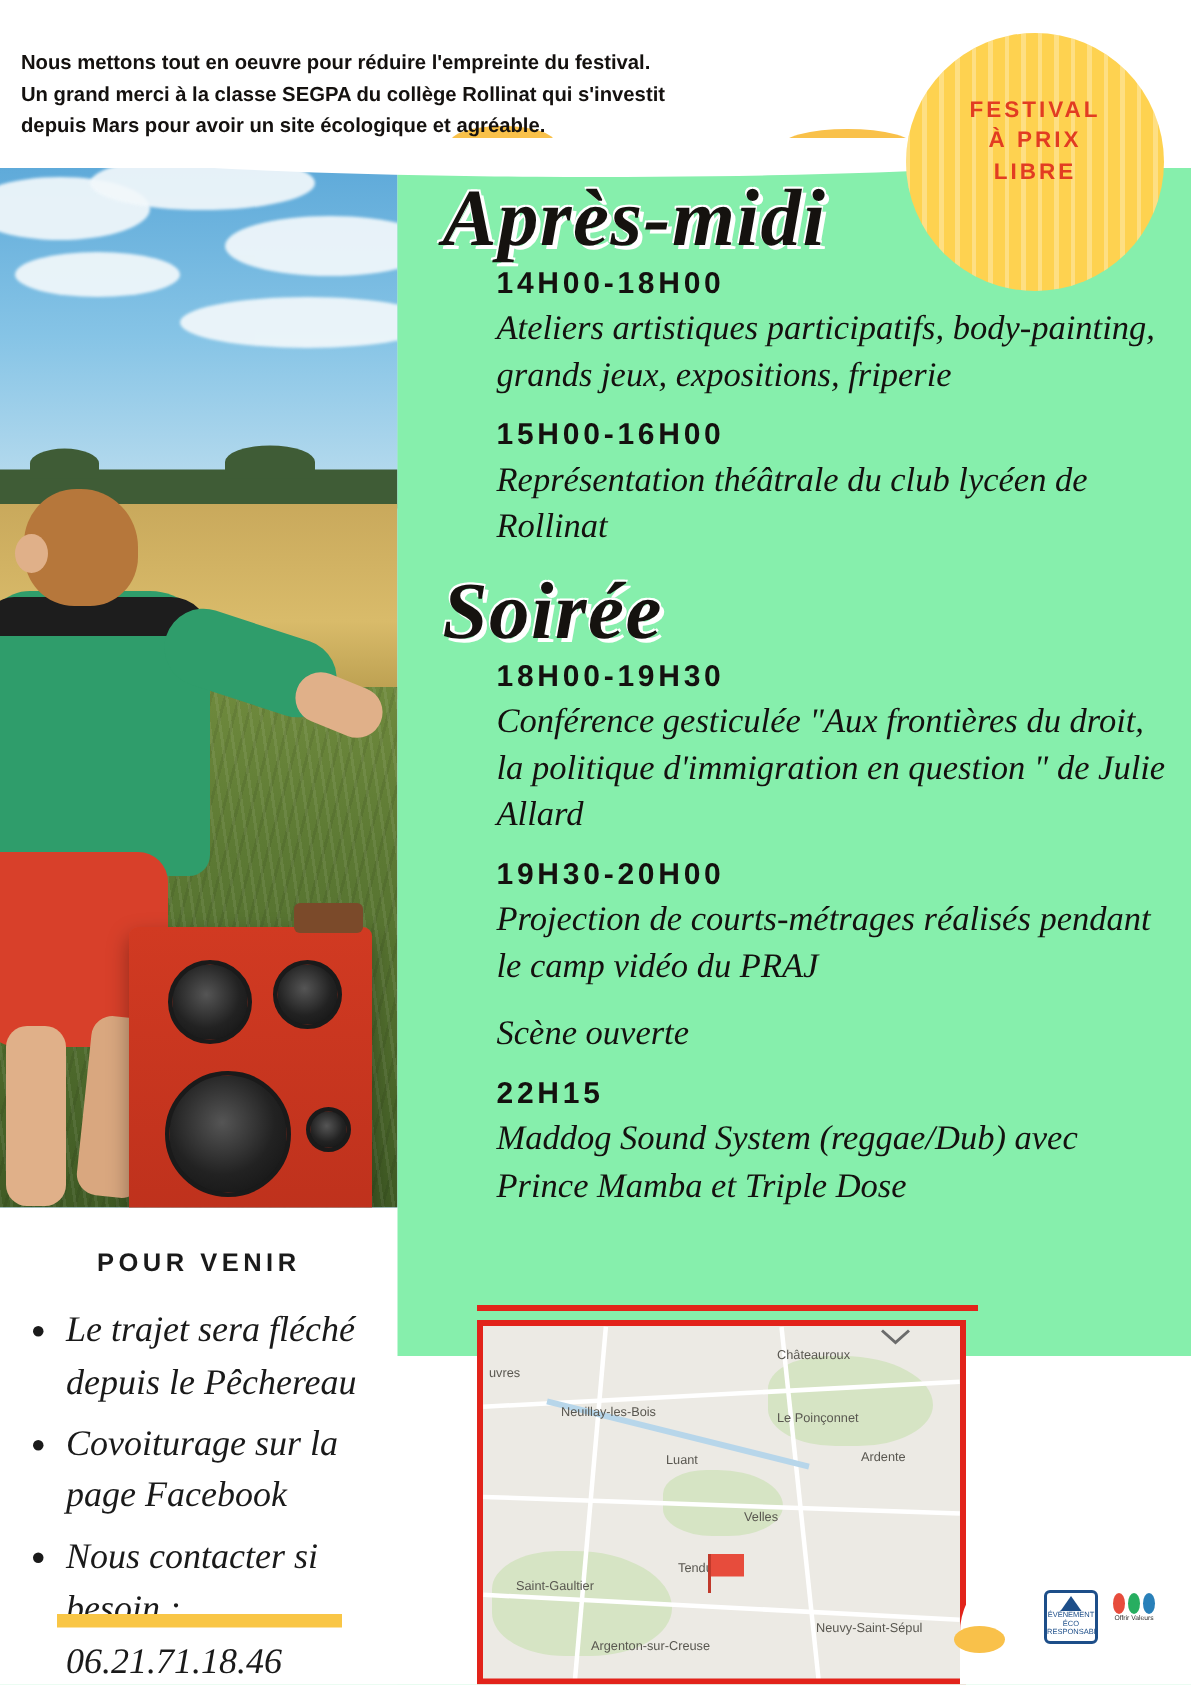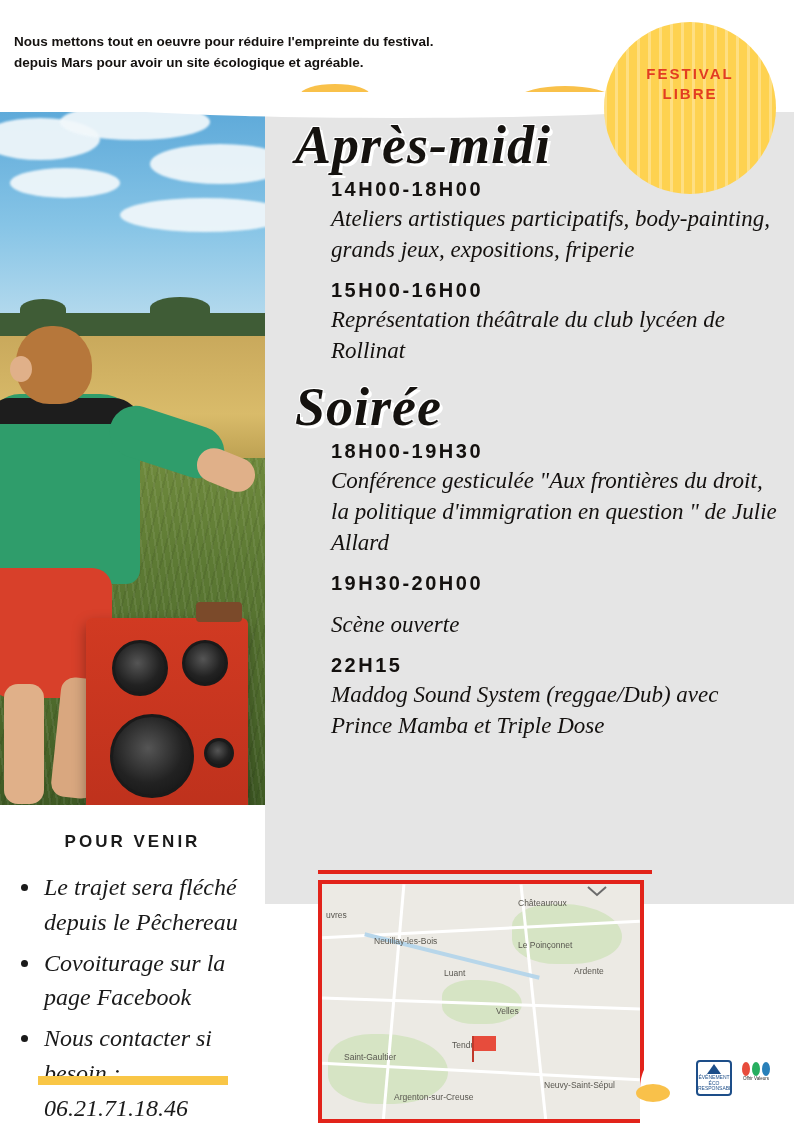--- a/index.html
+++ b/index.html
@@ -155,21 +155,21 @@
   .yellow-bar {
     position:absolute; left:38px; top:1076px;
     width:190px; height:9px; background:#f9c646;
   }
 
   
   .right-col {
     position:absolute;
     left:265px; top:0;
     width:529px; height:904px;
-    background:#e5e5e5;
+    background:#86efac;
   }
   
   .top-white {
     position:absolute; left:0; top:0; width:794px; height:112px;
     background:#ffffff;
     z-index:5;
   }
   .top-white:after{
     content:"";
     position:absolute; left:0; top:92px; width:794px; height:26px;
@@ -397,20 +397,21 @@
       </div>
 
       <div class="script-title" style="margin-top:1px;">Soirée</div>
 
       <div class="slot gap-top">
         <div class="time">18H00-19H30</div>
         <div class="desc">Conférence gesticulée "Aux frontières du droit, la politique d'immigration en question " de Julie Allard</div>
       </div>
       <div class="slot">
         <div class="time">19H30-20H00</div>
+        <div class="desc">Projection de courts-métrages réalisés pendant le camp vidéo du PRAJ</div>
       </div>
       <div class="slot">
         <div class="desc">Scène ouverte</div>
       </div>
       <div class="slot">
         <div class="time">22H15</div>
         <div class="desc">Maddog Sound System (reggae/Dub) avec Prince Mamba et Triple Dose</div>
       </div>
 
     </div>
@@ -447,27 +448,29 @@
   </svg>
 
   <div class="top-white">
     <div class="nick1"></div>
     <div class="nick2"></div>
     <div class="nick3"></div>
   </div>
 
   <div class="intro-text">
     <div>Nous mettons tout en oeuvre pour réduire l'empreinte du festival.</div>
+    <div>Un grand merci à la classe SEGPA du collège Rollinat qui s'investit</div>
     <div>depuis Mars pour avoir un site écologique et agréable.</div>
   </div>
 
   <div class="badge">
     <div class="stripes"></div>
     <div class="badge-text">
       <div>Festival</div>
+      <div>à prix</div>
       <div>libre</div>
     </div>
   </div>
 
   <div class="bottom-white">
     <div class="bnick"></div>
   </div>
   <div class="logo-eco">
     <div class="tri"></div>
     <span>ÉVÉNEMENT ÉCO RESPONSABLE</span>

